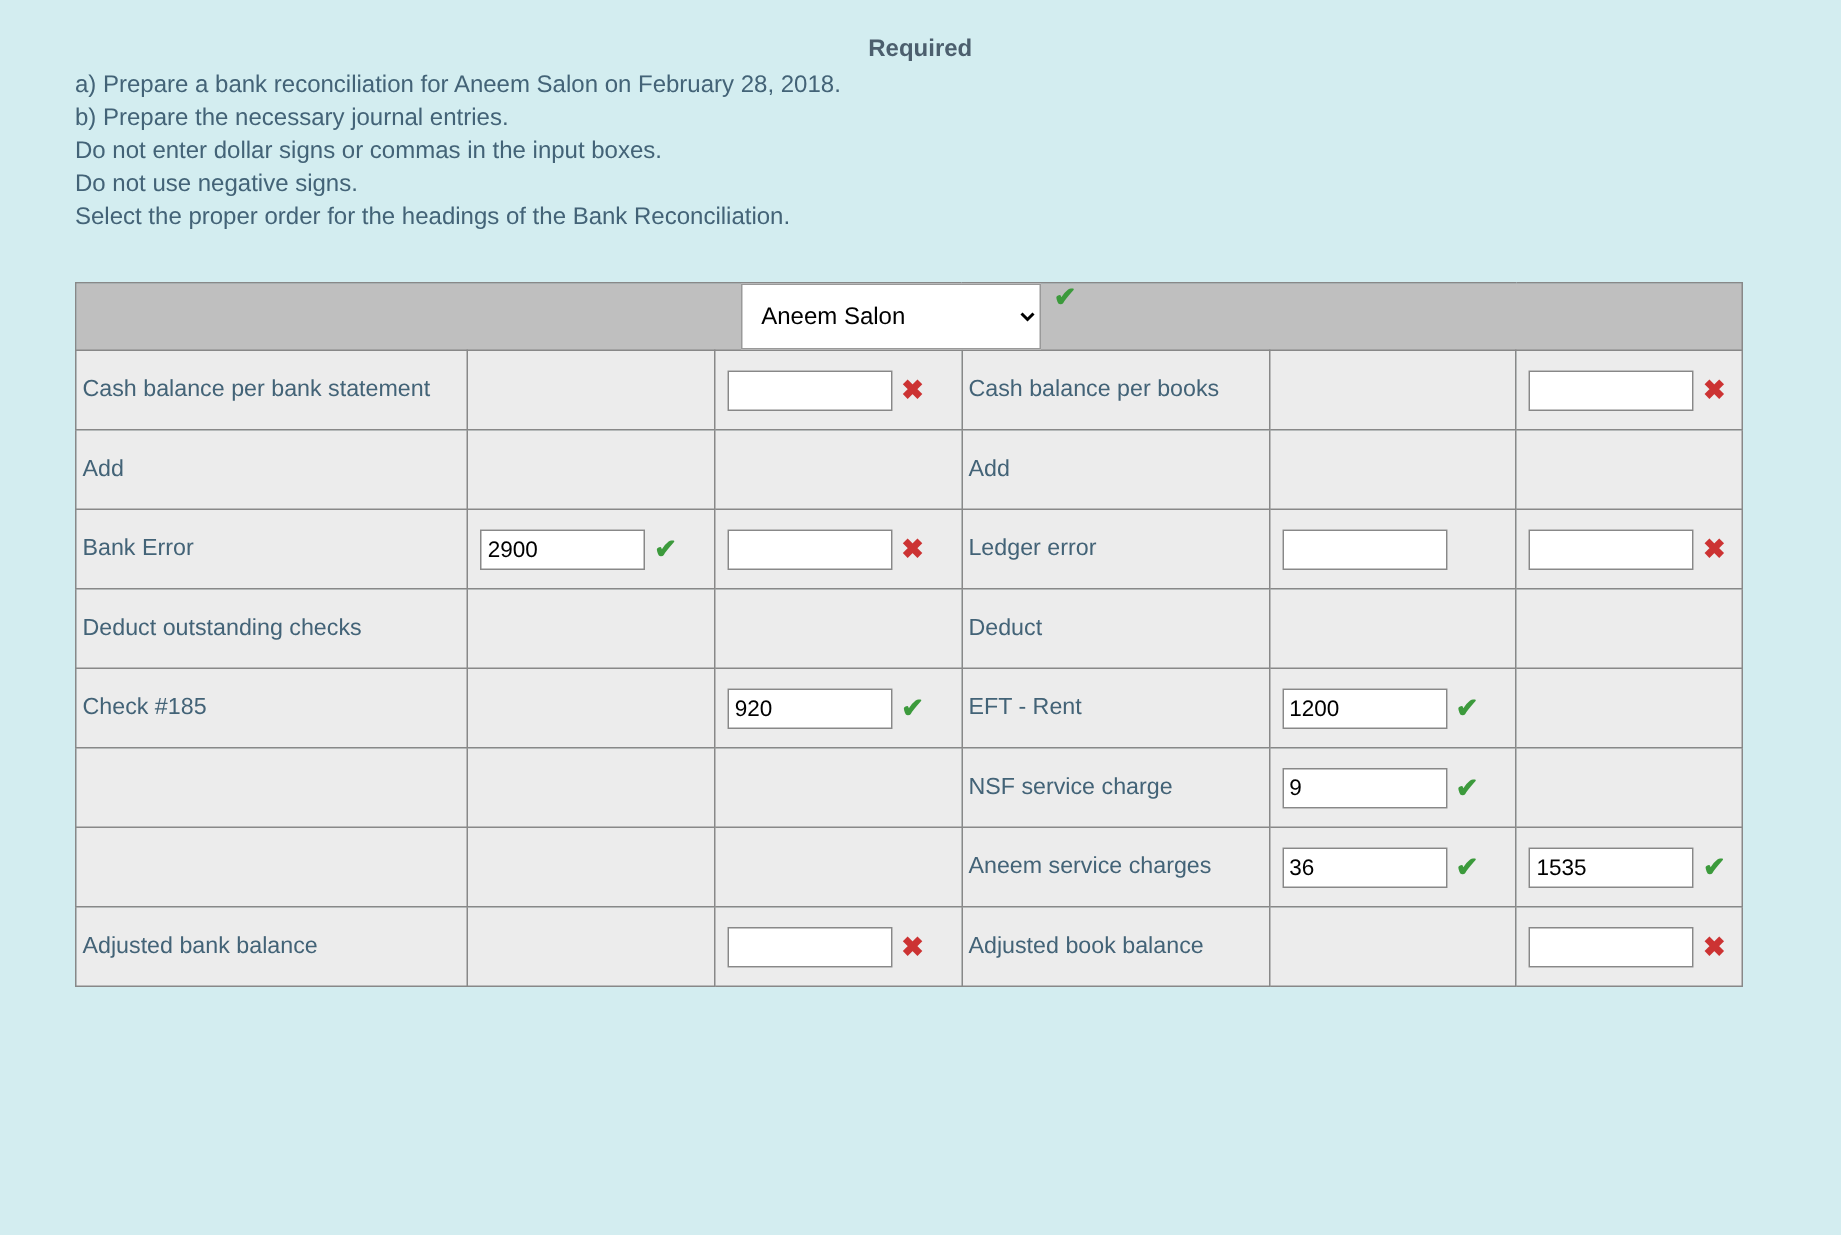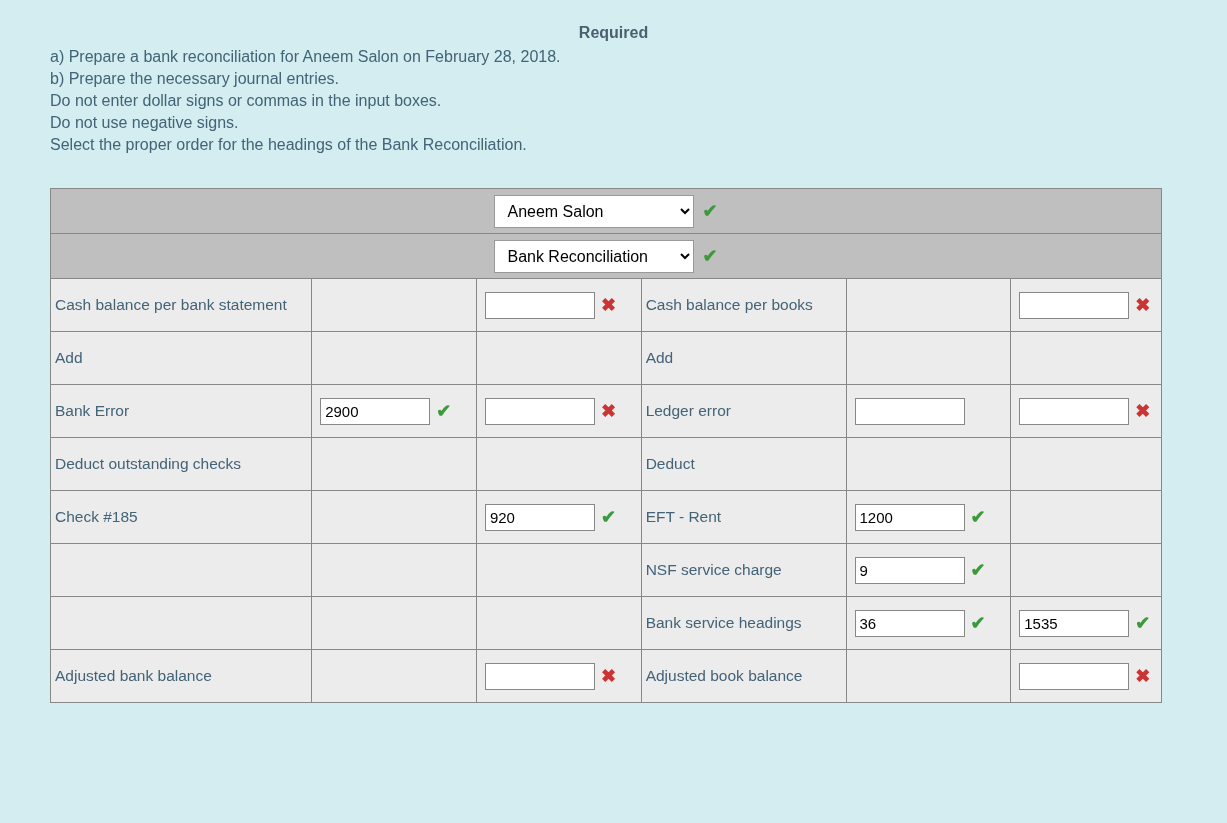--- a/index.html
+++ b/index.html
@@ -59,21 +59,20 @@
   }
   .cell-inner {
     display: flex;
     align-items: center;
     gap: 6px;
     padding: 4px;
   }
   .header-inner {
     display: flex;
     justify-content: center;
-    align-items: center;
     gap: 8px;
     height: 100%;
   }
   select.hdr-select {
     font-size: 16px;
     padding: 6px 8px;
     background: #fff;
     border: 1px solid #999;
     width: 200px;
     text-align: left;
@@ -127,30 +126,20 @@
         <tr class="hdr-row">
       <td colspan="6">
         <div class="header-inner">
           <select class="hdr-select">
             <option>Aneem Salon</option>
           </select>
           <span class="mark mark-correct">✔</span>
         </div>
       </td>
     </tr>
-    <tr class="hdr-row">
-      <td colspan="6">
-        <div class="header-inner">
-          <select class="hdr-select">
-            <option>Bank Reconciliation</option>
-          </select>
-          <span class="mark mark-correct">✔</span>
-        </div>
-      </td>
-    </tr>
 
     <tr>
       <td class="label-cell">Cash balance per bank statement</td>
       <td class="value-cell"></td>
       <td class="value-cell">
         <div class="cell-inner">
           <input class="txt" value="" style="">
           <span class="mark mark-wrong">✖</span>
         </div>
       </td>
@@ -242,21 +231,21 @@
           <span class="mark mark-correct">✔</span>
         </div>
       </td>
       <td class="value-cell"></td>
     </tr>
 
     <tr>
       <td class="label-cell"></td>
       <td class="value-cell"></td>
       <td class="value-cell"></td>
-      <td class="label-cell">Bank service headings</td>
+      <td class="label-cell">Aneem service charges</td>
       <td class="value-cell">
         <div class="cell-inner">
           <input class="txt" value="36" style="">
           <span class="mark mark-correct">✔</span>
         </div>
       </td>
       <td class="value-cell">
         <div class="cell-inner">
           <input class="txt" value="1535" style="">
           <span class="mark mark-correct">✔</span>

